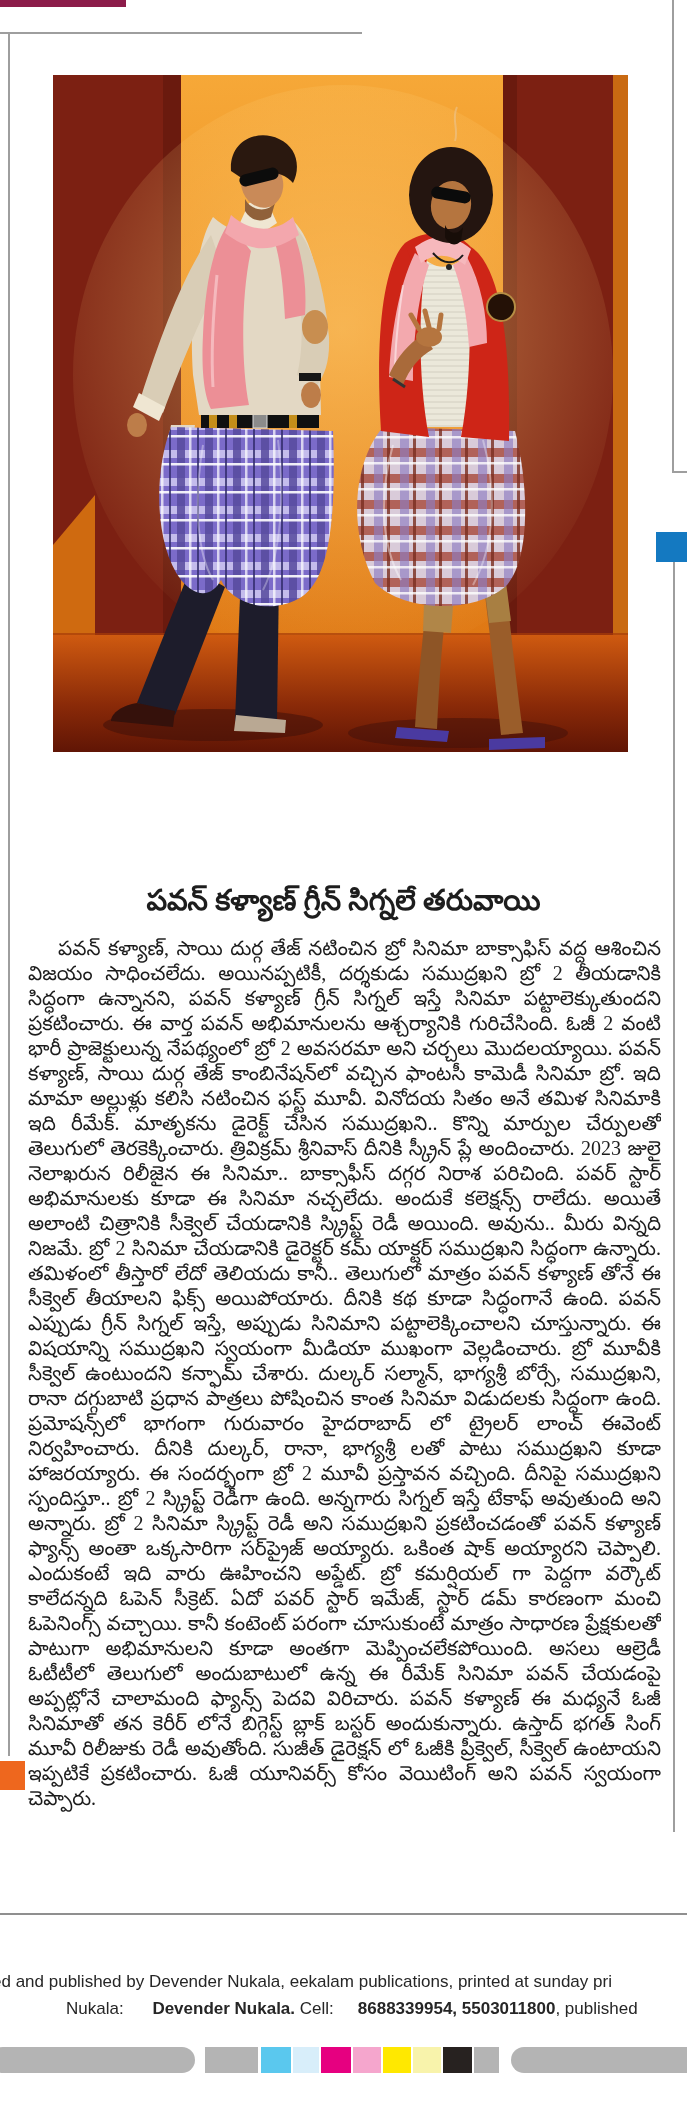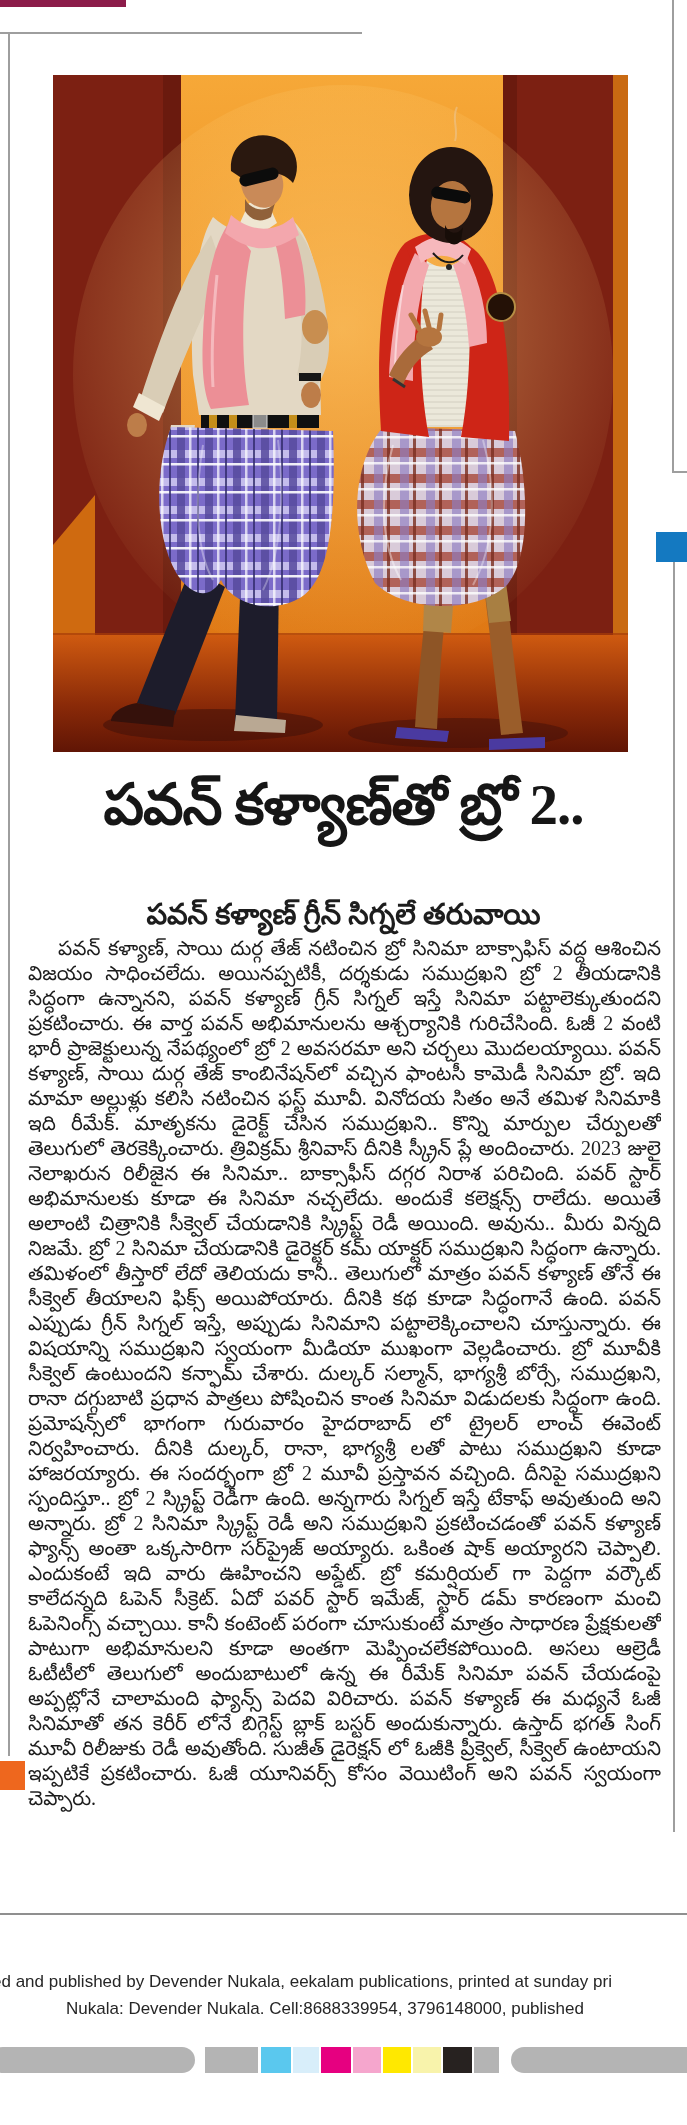--- a/index.html
+++ b/index.html
@@ -12,28 +12,28 @@
   #right-rule-top{left:672px;top:0;width:2px;height:473px;}
   #right-rule-elbow{left:672px;top:471px;width:15px;height:2px;}
   #right-rule-bottom{left:673px;top:562px;width:2px;height:1270px;}
   #blue-marker{position:absolute;left:656px;top:532px;width:31px;height:30px;}
   #orange-marker{position:absolute;left:0;top:1761px;width:25px;height:29px;}
   #photo{position:absolute;left:53px;top:75px;width:575px;height:677px;}
   #headline{position:absolute;left:20px;top:772px;width:647px;text-align:center;
             font-family:"Liberation Serif",serif;font-weight:700;font-size:57px;line-height:1.15;
             color:#161616;letter-spacing:-1px;white-space:nowrap;}
   #subheadline{position:absolute;left:20px;top:884px;width:647px;text-align:center;
-            font-family:"Liberation Serif",serif;font-weight:700;font-size:29px;color:#1d1d1d;margin-top:14px;}
+            font-family:"Liberation Serif",serif;font-weight:700;font-size:29px;color:#1d1d1d;}
   #article-body{position:absolute;left:28px;top:936px;width:633px;height:1028px;
             font-family:"Liberation Serif",serif;font-size:20px;line-height:25px;color:#1c1c1c;
             text-align:justify;text-indent:30px;overflow:hidden;}
   #footer-rule{left:0;top:1913px;width:687px;height:2px;background:#8f8f8f;}
   #footer-line1{position:absolute;left:-8px;top:1972px;font-size:17px;color:#262626;white-space:nowrap;}
   #footer-line2{position:absolute;left:66px;top:1999px;font-size:17px;color:#262626;white-space:nowrap;}
-  #footer-line2 b{font-weight:400;}
+  #footer-line2 b{font-weight:700;margin-left:24px;}
   #colorbars{position:absolute;left:-10px;top:2047px;height:26px;display:flex;align-items:stretch;}
   .sw{height:26px;flex:0 0 auto;}
   .sw.pill-l{width:205px;border-radius:13px;margin-right:10px;}
   .sw.sq-big{width:53px;margin-right:3px;}
   .sw.chip{width:28px;margin-right:2px;}
   .sw.c3{width:30px;} .sw.c4{width:26px;} .sw.c5{width:30px;} .sw.c9{width:29px;} .sw.c10{width:25px;margin-right:12px;}
   .sw.pill-r{width:210px;border-radius:13px;}
 </style>
 </head>
 <body>
@@ -159,27 +159,26 @@
       <path d="M380,178 C390,190 402,190 410,180" stroke="#1a1a1a" stroke-width="2" fill="none"></path>
       <circle cx="396" cy="192" r="3" fill="#222222"></circle>
       <ellipse cx="398" cy="120" rx="42" ry="48" fill="#241510"></ellipse>
       <ellipse cx="398" cy="130" rx="20" ry="24" fill="#b5753f" transform="rotate(10 398 130)"></ellipse>
       <path d="M392,150 C396,160 406,160 410,152 L408,166 C402,172 396,170 392,162 Z" fill="#170d08"></path>
       <rect x="378" y="114" width="40" height="12" rx="6" fill="#0b0b0b" transform="rotate(10 398 120)"></rect>
       <path d="M402,66 C406,54 398,44 404,32" stroke="#e9c9a0" stroke-width="2" fill="none" opacity="0.5"></path>
     </g>
   </svg>
 
-  <div id="headline">పవన్ కళ్యాణ్‌తో బ్రో 2..</div>
   <div id="subheadline">పవన్ కళ్యాణ్ గ్రీన్ సిగ్నలే తరువాయి</div>
   <div id="article-body">పవన్ కళ్యాణ్, సాయి దుర్గ తేజ్ నటించిన బ్రో సినిమా బాక్సాఫిస్ వద్ద ఆశించిన విజయం సాధించలేదు. అయినప్పటికీ, దర్శకుడు సముద్రఖని బ్రో 2 తీయడానికి సిద్ధంగా ఉన్నానని, పవన్ కళ్యాణ్ గ్రీన్ సిగ్నల్ ఇస్తే సినిమా పట్టాలెక్కుతుందని ప్రకటించారు. ఈ వార్త పవన్ అభిమానులను ఆశ్చర్యానికి గురిచేసింది. ఓజీ 2 వంటి భారీ ప్రాజెక్టులున్న నేపథ్యంలో బ్రో 2 అవసరమా అని చర్చలు మొదలయ్యాయి. పవన్ కళ్యాణ్, సాయి దుర్గ తేజ్ కాంబినేషన్‌లో వచ్చిన ఫాంటసీ కామెడీ సినిమా బ్రో. ఇది మామా అల్లుళ్లు కలిసి నటించిన ఫస్ట్ మూవీ. వినోదయ సితం అనే తమిళ సినిమాకి ఇది రీమేక్. మాతృకను డైరెక్ట్ చేసిన సముద్రఖని.. కొన్ని మార్పుల చేర్పులతో తెలుగులో తెరకెక్కించారు. త్రివిక్రమ్ శ్రీనివాస్ దీనికి స్క్రీన్ ప్లే అందించారు. 2023 జులై నెలాఖరున రిలీజైన ఈ సినిమా.. బాక్సాఫీస్ దగ్గర నిరాశ పరిచింది. పవర్ స్టార్ అభిమానులకు కూడా ఈ సినిమా నచ్చలేదు. అందుకే కలెక్షన్స్ రాలేదు. అయితే అలాంటి చిత్రానికి సీక్వెల్ చేయడానికి స్క్రిప్ట్ రెడీ అయింది. అవును.. మీరు విన్నది నిజమే. బ్రో 2 సినిమా చేయడానికి డైరెక్టర్ కమ్ యాక్టర్ సముద్రఖని సిద్ధంగా ఉన్నారు. తమిళంలో తీస్తారో లేదో తెలియదు కానీ.. తెలుగులో మాత్రం పవన్ కళ్యాణ్ తోనే ఈ సీక్వెల్ తీయాలని ఫిక్స్ అయిపోయారు. దీనికి కథ కూడా సిద్ధంగానే ఉంది. పవన్ ఎప్పుడు గ్రీన్ సిగ్నల్ ఇస్తే, అప్పుడు సినిమాని పట్టాలెక్కించాలని చూస్తున్నారు. ఈ విషయాన్ని సముద్రఖని స్వయంగా మీడియా ముఖంగా వెల్లడించారు. బ్రో మూవీకి సీక్వెల్ ఉంటుందని కన్ఫామ్ చేశారు. దుల్కర్ సల్మాన్, భాగ్యశ్రీ బోర్సే, సముద్రఖని, రానా దగ్గుబాటి ప్రధాన పాత్రలు పోషించిన కాంత సినిమా విడుదలకు సిద్ధంగా ఉంది. ప్రమోషన్స్‌లో భాగంగా గురువారం హైదరాబాద్ లో ట్రైలర్ లాంచ్ ఈవెంట్ నిర్వహించారు. దీనికి దుల్కర్, రానా, భాగ్యశ్రీ లతో పాటు సముద్రఖని కూడా హాజరయ్యారు. ఈ సందర్భంగా బ్రో 2 మూవీ ప్రస్తావన వచ్చింది. దీనిపై సముద్రఖని స్పందిస్తూ.. బ్రో 2 స్క్రిప్ట్ రెడీగా ఉంది. అన్నగారు సిగ్నల్ ఇస్తే టేకాఫ్ అవుతుంది అని అన్నారు. బ్రో 2 సినిమా స్క్రిప్ట్ రెడీ అని సముద్రఖని ప్రకటించడంతో పవన్ కళ్యాణ్ ఫ్యాన్స్ అంతా ఒక్కసారిగా సర్‌ప్రైజ్ అయ్యారు. ఒకింత షాక్ అయ్యారని చెప్పాలి. ఎందుకంటే ఇది వారు ఊహించని అప్డేట్. బ్రో కమర్షియల్ గా పెద్దగా వర్కౌట్ కాలేదన్నది ఓపెన్ సీక్రెట్. ఏదో పవర్ స్టార్ ఇమేజ్, స్టార్ డమ్ కారణంగా మంచి ఓపెనింగ్స్ వచ్చాయి. కానీ కంటెంట్ పరంగా చూసుకుంటే మాత్రం సాధారణ ప్రేక్షకులతో పాటుగా అభిమానులని కూడా అంతగా మెప్పించలేకపోయింది. అసలు ఆల్రెడీ ఓటీటీలో తెలుగులో అందుబాటులో ఉన్న ఈ రీమేక్ సినిమా పవన్ చేయడంపై అప్పట్లోనే చాలామంది ఫ్యాన్స్ పెదవి విరిచారు. పవన్ కళ్యాణ్ ఈ మధ్యనే ఓజీ సినిమాతో తన కెరీర్ లోనే బిగ్గెస్ట్ బ్లాక్ బస్టర్ అందుకున్నారు. ఉస్తాద్ భగత్ సింగ్ మూవీ రిలీజుకు రెడీ అవుతోంది. సుజీత్ డైరెక్షన్ లో ఓజీకి ప్రీక్వెల్, సీక్వెల్ ఉంటాయని ఇప్పటికే ప్రకటించారు. ఓజీ యూనివర్స్ కోసం వెయిటింగ్ అని పవన్ స్వయంగా చెప్పారు.</div>
 
   <div id="footer-rule" class="rule"></div>
   <div id="footer-line1">ed and published by Devender Nukala, eekalam  publications, printed at sunday pri</div>
-  <div id="footer-line2"><span>Nukala: </span><b>Devender Nukala.</b><span> Cell:</span><b>8688339954, 3796148000</b><span>, published</span></div>
+  <div id="footer-line2"><span>Nukala: </span><b>Devender Nukala.</b><span> Cell:</span><b>8688339954, 5503011800</b><span>, published</span></div>
 
   <div id="colorbars">
     <div class="sw pill-l" style="background:#b4b4b4"></div>
     <div class="sw sq-big" style="background:#b4b4b4"></div>
     <div class="sw chip c3" style="background:#5ac8ee"></div>
     <div class="sw chip c4" style="background:#d8eefa"></div>
     <div class="sw chip c5" style="background:#e60080"></div>
     <div class="sw chip" style="background:#f5a6cd"></div>
     <div class="sw chip" style="background:#ffe800"></div>
     <div class="sw chip" style="background:#f8f3ab"></div>

